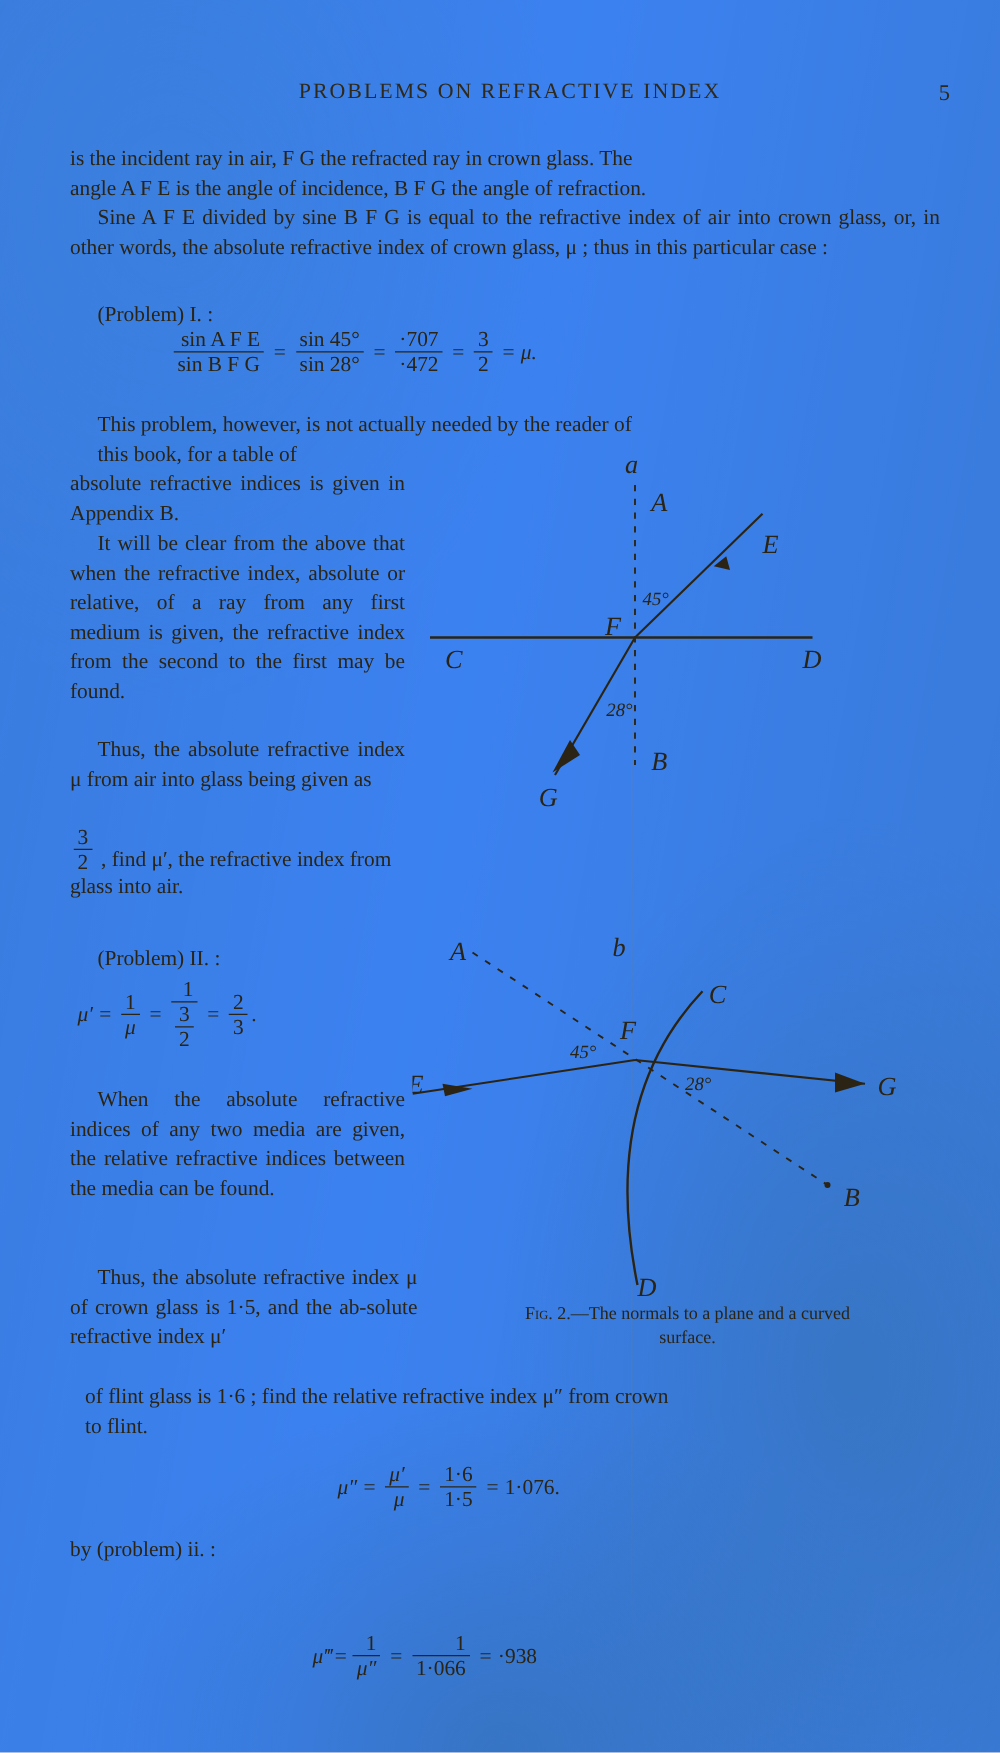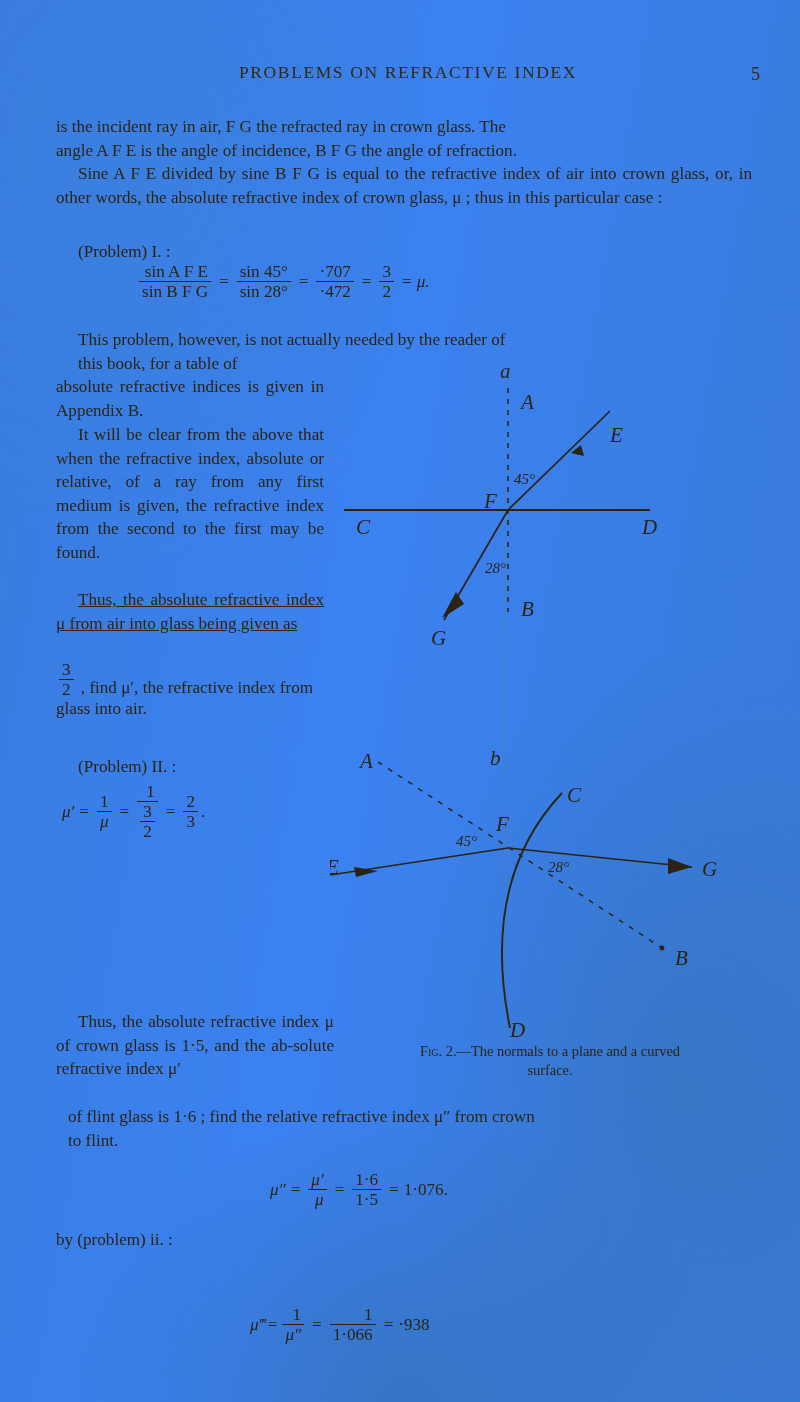--- a/index.html
+++ b/index.html
@@ -151,21 +151,21 @@
 
   <div class="body-text ink p-full indent" style="top:328px;">
     <div style="text-indent:22px;">This problem, however, is not actually needed by the reader of</div>
     <div>this book, for a table of</div>
   </div>
 
   <div class="body-text ink p-col" style="top:375px;">absolute refractive indices is given in Appendix B.</div>
 
   <div class="body-text ink p-col indent" style="top:423px;">It will be clear from the above that when the refractive index, absolute or relative, of a ray from any first medium is given, the refractive index from the second to the first may be found.</div>
 
-  <div class="body-text ink p-col indent" style="top:588px;text-decoration:underline;">
+  <div class="body-text ink p-col indent" style="top:588px;">
     <span>Thus, the absolute refractive index μ from air into glass being given as</span>
   </div>
   <div class="math ink" style="position:absolute; left:56px; top:660px; width:268px;">
     <span class="frac" style="vertical-align:-2px;">
       <span class="num">3</span>
       <span class="den">2</span>
     </span>
     <span style="font-size:17.1px;">, find μ′, the refractive index from glass into air.</span>
   </div>
 
@@ -189,20 +189,21 @@
       </span>
     </span>
     <span class="eqsign">=</span>
     <span class="frac">
       <span class="num">2</span>
       <span class="den">3</span>
     </span>
     <span>.</span>
   </div>
 
+  <div class="body-text ink p-col indent" style="top:868px;">When the absolute refractive indices of any two media are given, the relative refractive indices between the media can be found.</div>
 
   <div class="body-text ink p-col indent" style="top:1010px; width:278px;">Thus, the absolute refractive index μ of crown glass is 1·5, and the ab-solute refractive index μ′</div>
 
   <div class="body-text ink p-full" style="top:1105px;margin-left:12px;">
     <div>of flint glass is 1·6 ; find the relative refractive index μ″ from crown</div>
     <div>to flint.</div>
   </div>
 
 
   <div class="math ink eqrow" style="position:absolute; left:270px; top:1170px;">

